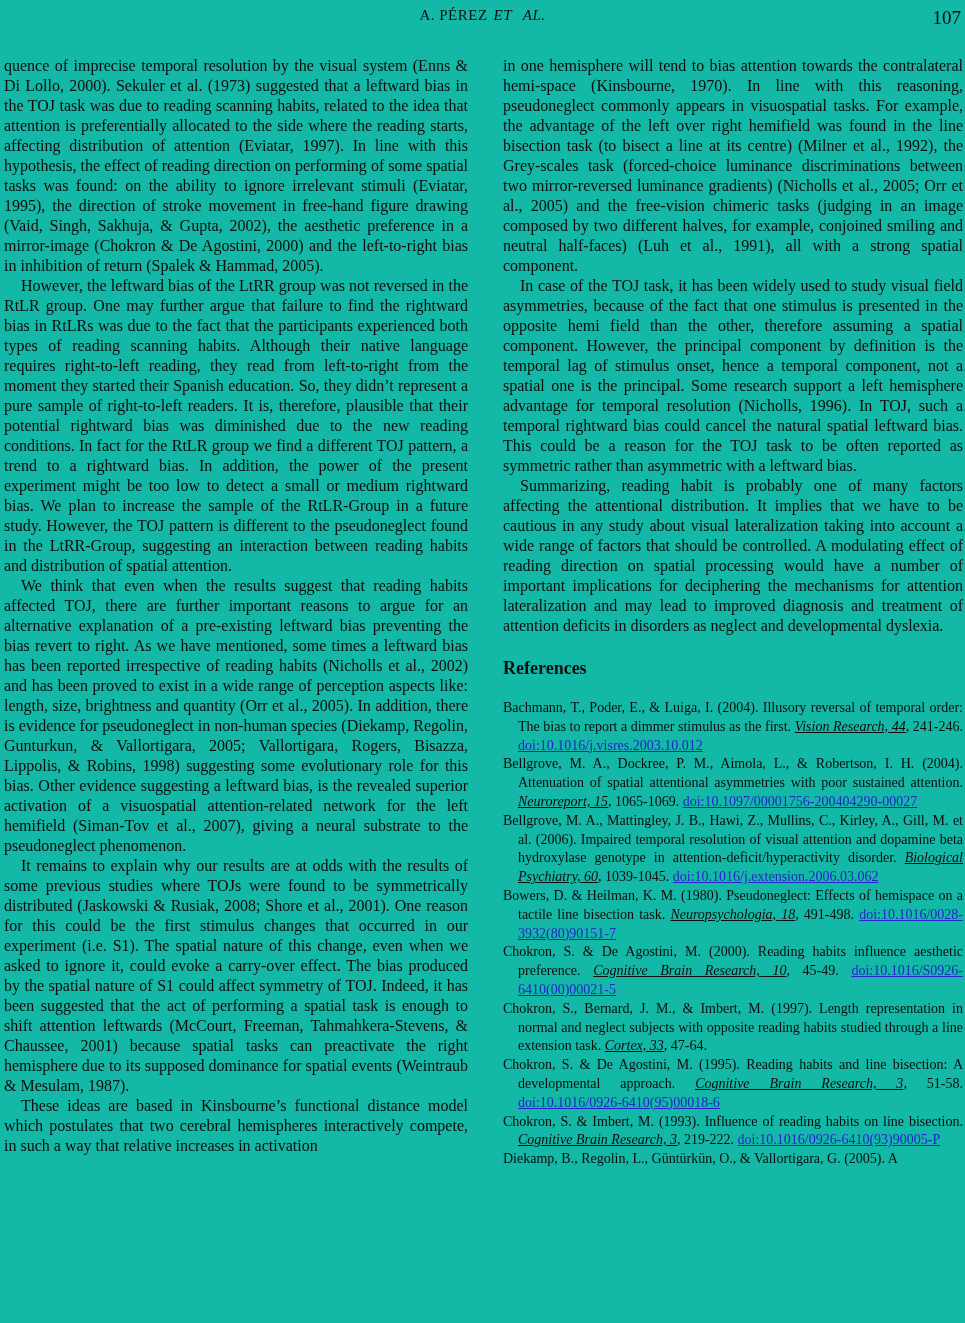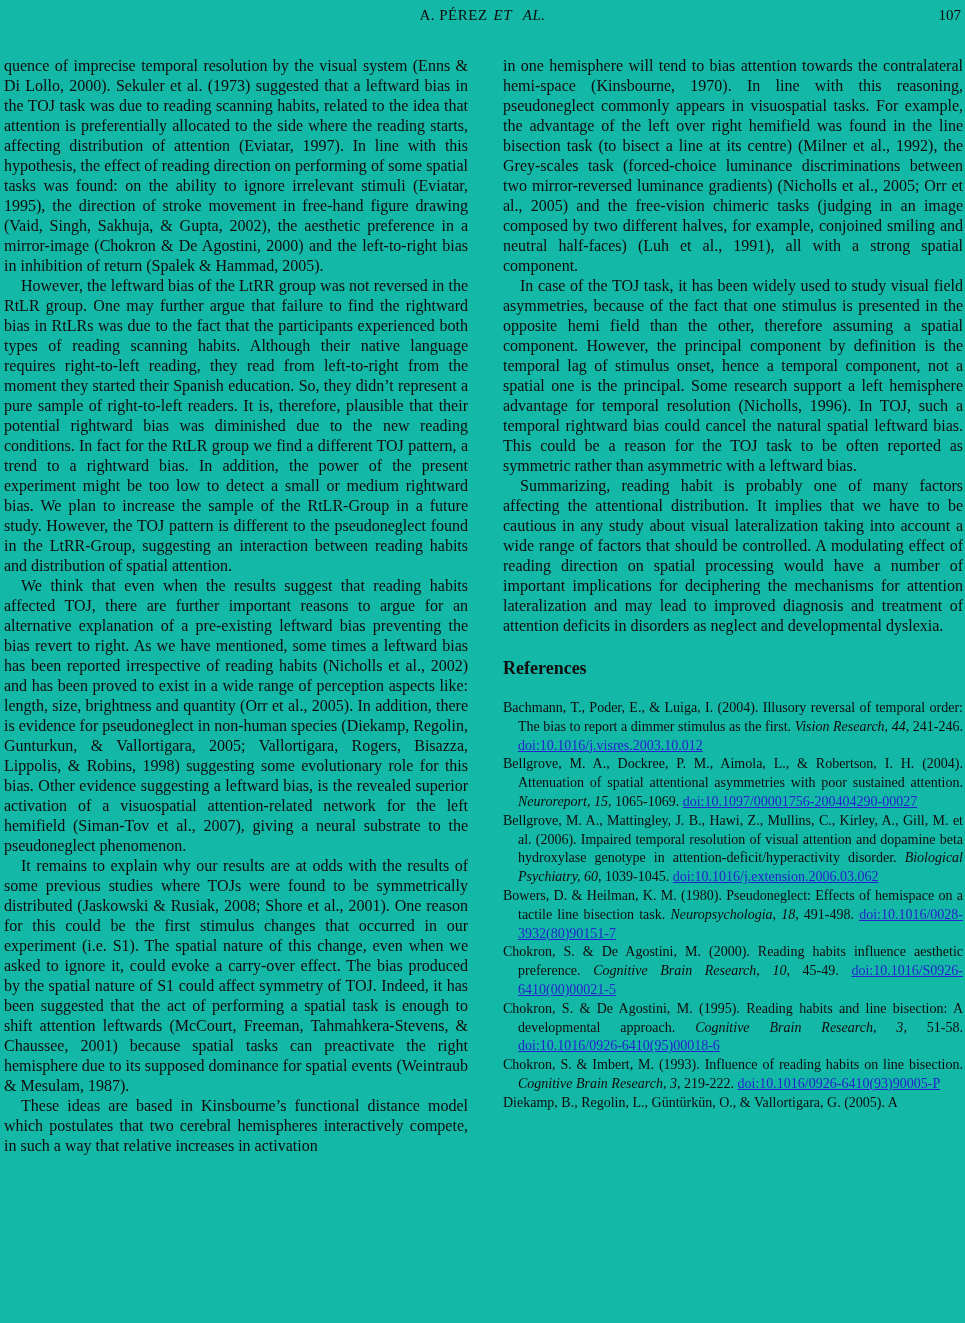--- a/index.html
+++ b/index.html
@@ -8,21 +8,21 @@
     width:965px;height:1323px;
     background:#14b8a6;
     font-family:"Liberation Serif", serif;
     color:#0d0d0d;
     overflow:hidden;
   }
   .header{position:absolute;top:7px;left:0;right:0;height:20px;font-size:15px;}
   .running-head{text-align:center;}
   .running-author{letter-spacing:0.5px;}
   .running-etal{font-style:italic;letter-spacing:0.5px;word-spacing:7px;padding-left:6px;}
-  .page-number{position:absolute;right:4px;top:0;font-size:15px;}
+  .page-number{position:absolute;right:4px;top:0;font-size:19px;}
   .columns{
     position:absolute;top:56px;left:4px;right:2px;bottom:0;
     display:flex;gap:35px;overflow:hidden;
   }
   .col{overflow:hidden;}
   .col-left{width:464px;}
   .col-right{width:460px;}
   p.body{
     margin:0;font-size:16px;line-height:20px;
     text-align:justify;hyphens:auto;-webkit-hyphens:auto;
@@ -30,21 +30,21 @@
   p.indent{text-indent:17px;}
   .refs-heading{
     margin:22px 0 20px 0;
     text-align:left;font-weight:bold;font-size:18px;
   }
   p.ref{
     margin:0;font-size:14px;line-height:18.8px;
     text-align:justify;hyphens:auto;-webkit-hyphens:auto;
     padding-left:15px;text-indent:-15px;
   }
-  p.ref i{font-style:italic;}
+  p.ref i{font-style:italic;text-decoration:underline;}
   a.doi{color:#2424cc;text-decoration:underline;cursor:pointer;}
 </style>
 </head>
 <body>
 
 <div class="page">
 
   <div class="header">
     <div class="running-head">
       <span class="running-author">A. PÉREZ</span><span class="running-etal">ET AL.</span>
@@ -79,20 +79,23 @@
         <p class="ref">
           <span>Bellgrove, M. A., Mattingley, J. B., Hawi, Z., Mullins, C., Kirley, A., Gill, M. et al. (2006). Impaired temporal resolution of visual attention and dopamine beta hydroxylase genotype in attention-deficit/hyperactivity disorder. </span><i>Biological Psychiatry, 60</i><span>, 1039-1045. </span><a class="doi">doi:10.1016/j.extension.2006.03.062</a>
         </p>
         <p class="ref">
           <span>Bowers, D. &amp; Heilman, K. M. (1980). Pseudoneglect: Effects of hemispace on a tactile line bisection task. </span><i>Neuropsychologia, 18</i><span>, 491-498. </span><a class="doi">doi:10.1016/0028-3932(80)90151-7</a>
         </p>
         <p class="ref">
           <span>Chokron, S. &amp; De Agostini, M. (2000). Reading habits influence aesthetic preference. </span><i>Cognitive Brain Research, 10</i><span>, 45-49. </span><a class="doi">doi:10.1016/S0926-6410(00)00021-5</a>
         </p>
         <p class="ref">
+          <span>Chokron, S., Bernard, J. M., &amp; Imbert, M. (1997). Length representation in normal and neglect subjects with opposite reading habits studied through a line extension task. </span><i>Cortex, 33</i><span>, 47-64.</span>
+        </p>
+        <p class="ref">
           <span>Chokron, S. &amp; De Agostini, M. (1995). Reading habits and line bisection: A developmental approach. </span><i>Cognitive Brain Research, 3</i><span>, 51-58. </span><a class="doi">doi:10.1016/0926-6410(95)00018-6</a>
         </p>
         <p class="ref">
           <span>Chokron, S. &amp; Imbert, M. (1993). Influence of reading habits on line bisection. </span><i>Cognitive Brain Research, 3</i><span>, 219-222. </span><a class="doi">doi:10.1016/0926-6410(93)90005-P</a>
         </p>
         <p class="ref">
           <span>Diekamp, B., Regolin, L., Güntürkün, O., &amp; Vallortigara, G. (2005). A</span>
         </p>
       </div>
     </div>

